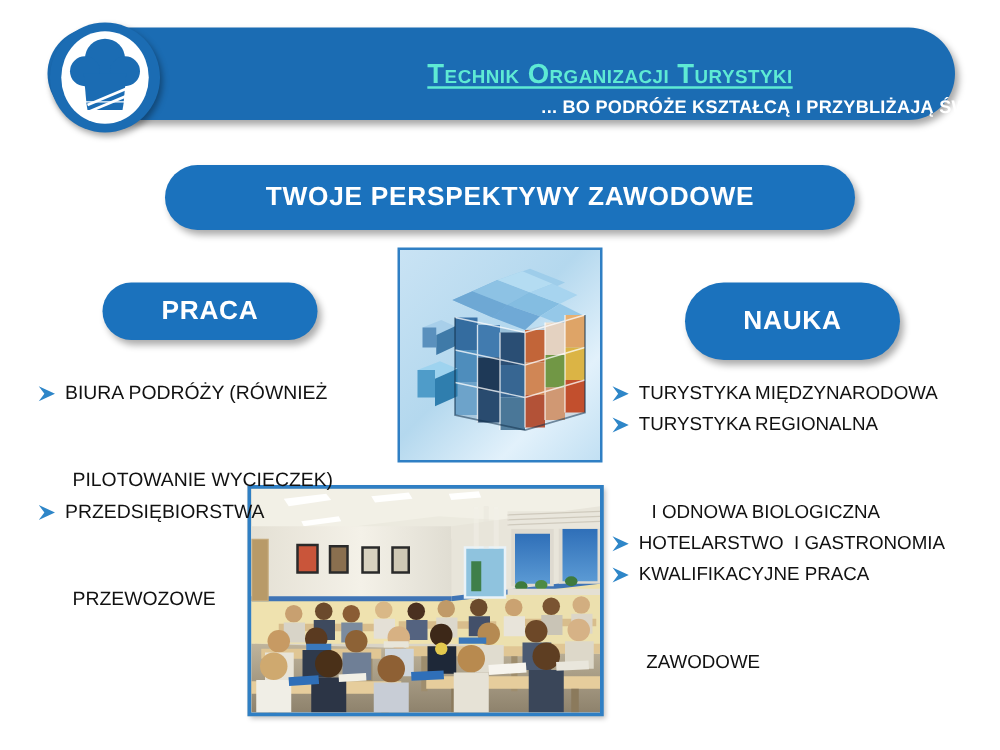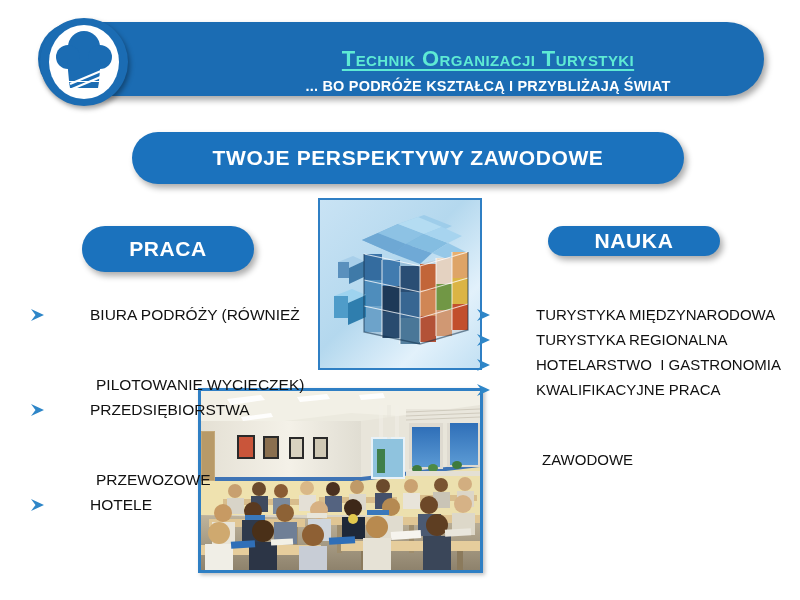--- a/index.html
+++ b/index.html
@@ -74,20 +74,21 @@
     white-space: nowrap;
   }
   .header-subtitle {
     color: #ffffff;
     font-size: 14.5px;
     font-weight: bold;
     letter-spacing: 0.2px;
     line-height: 20px;
     margin-top: 4px;
     white-space: nowrap;
+    text-align: right;
   }
 
   
   .pill {
     position: absolute;
     background: #1b72bd;
     border-radius: 999px;
     color: #ffffff;
     font-weight: bold;
     display: flex;
@@ -112,21 +113,21 @@
     width: 172px;
     height: 46px;
     font-size: 21px;
     letter-spacing: 0.6px;
   }
 
   .pill-nauka {
     left: 548px;
     top: 226px;
     width: 172px;
-    height: 30px;
+    height: 62px;
     font-size: 21px;
     letter-spacing: 0.6px;
   }
 
   
   .cube-frame {
     position: absolute;
     left: 318px;
     top: 198px;
     width: 164px;
@@ -150,27 +151,26 @@
     box-shadow: 2px 2px 4px rgba(0,0,0,0.25);
   }
   .class-frame svg { display: block; }
 
   
   .bullet-list {
     position: absolute;
     list-style: none;
   }
   .list-left  { left: 30px; top: 303px; width: 290px; }
-  .list-right { left: 476px; top: 303px; width: 306px; }
+  .list-right { left: 489px; top: 303px; width: 306px; }
 
   .bullet-row {
     display: flex;
     align-items: flex-start;
     margin-bottom: 1px;
-    gap: 38px;
   }
   .arrow-mark {
     flex: 0 0 22px;
     padding-top: 5px;
   }
   .arrow-mark svg { display: block; }
   .arrow-spacer { flex: 0 0 22px; }
 
   .bullet-text {
     color: #111111;
@@ -494,30 +494,20 @@
             </svg>
         </span>
         <span class="bullet-text">PRZEDSIĘBIORSTWA</span>
       </div>
       <div class="bullet-row">
         <span class="arrow-spacer"></span>
         <span class="cont-text">PRZEWOZOWE</span>
       </div>
     </li>
 
-    <li>
-      <div class="bullet-row">
-        <span class="arrow-mark">
-          <svg width="16" height="14" viewBox="0 0 16 14">
-              <path d="M1 1 L14 7 L1 13 L5.5 7 Z" fill="#2e86c8"></path>
-            </svg>
-        </span>
-        <span class="bullet-text">HOTELE</span>
-      </div>
-    </li>
 
   </ul>
 
   <ul class="bullet-list list-right">
 
     <li>
       <div class="bullet-row">
         <span class="arrow-mark">
           <svg width="16" height="14" viewBox="0 0 16 14">
               <path d="M1 1 L14 7 L1 13 L5.5 7 Z" fill="#2e86c8"></path>
@@ -532,20 +522,24 @@
         <span class="arrow-mark">
           <svg width="16" height="14" viewBox="0 0 16 14">
               <path d="M1 1 L14 7 L1 13 L5.5 7 Z" fill="#2e86c8"></path>
             </svg>
         </span>
         <span class="bullet-text">TURYSTYKA REGIONALNA</span>
       </div>
     </li>
 
     <li>
+      <div class="bullet-row">
+        <span class="arrow-spacer"></span>
+        <span class="cont-text"> I ODNOWA BIOLOGICZNA</span>
+      </div>
     </li>
 
     <li>
       <div class="bullet-row">
         <span class="arrow-mark">
           <svg width="16" height="14" viewBox="0 0 16 14">
               <path d="M1 1 L14 7 L1 13 L5.5 7 Z" fill="#2e86c8"></path>
             </svg>
         </span>
         <span class="bullet-text">HOTELARSTWO  I GASTRONOMIA</span>

